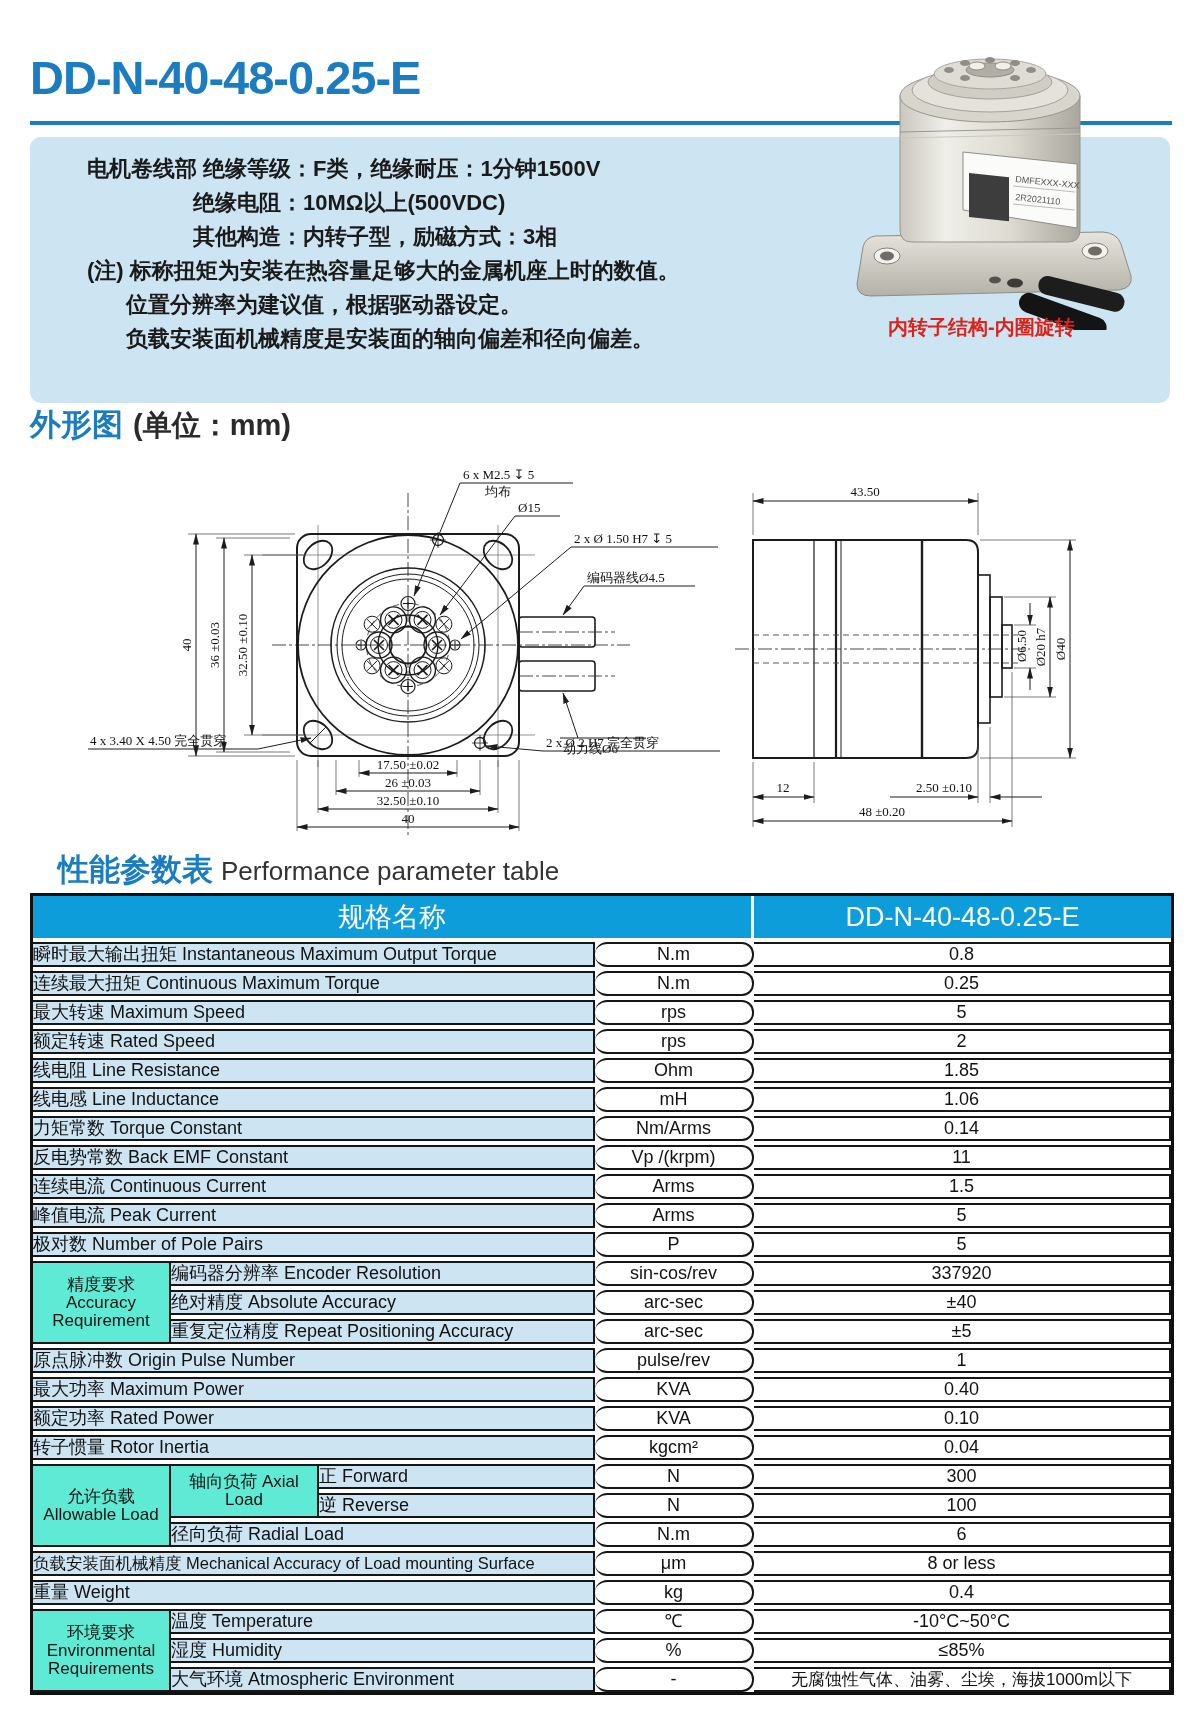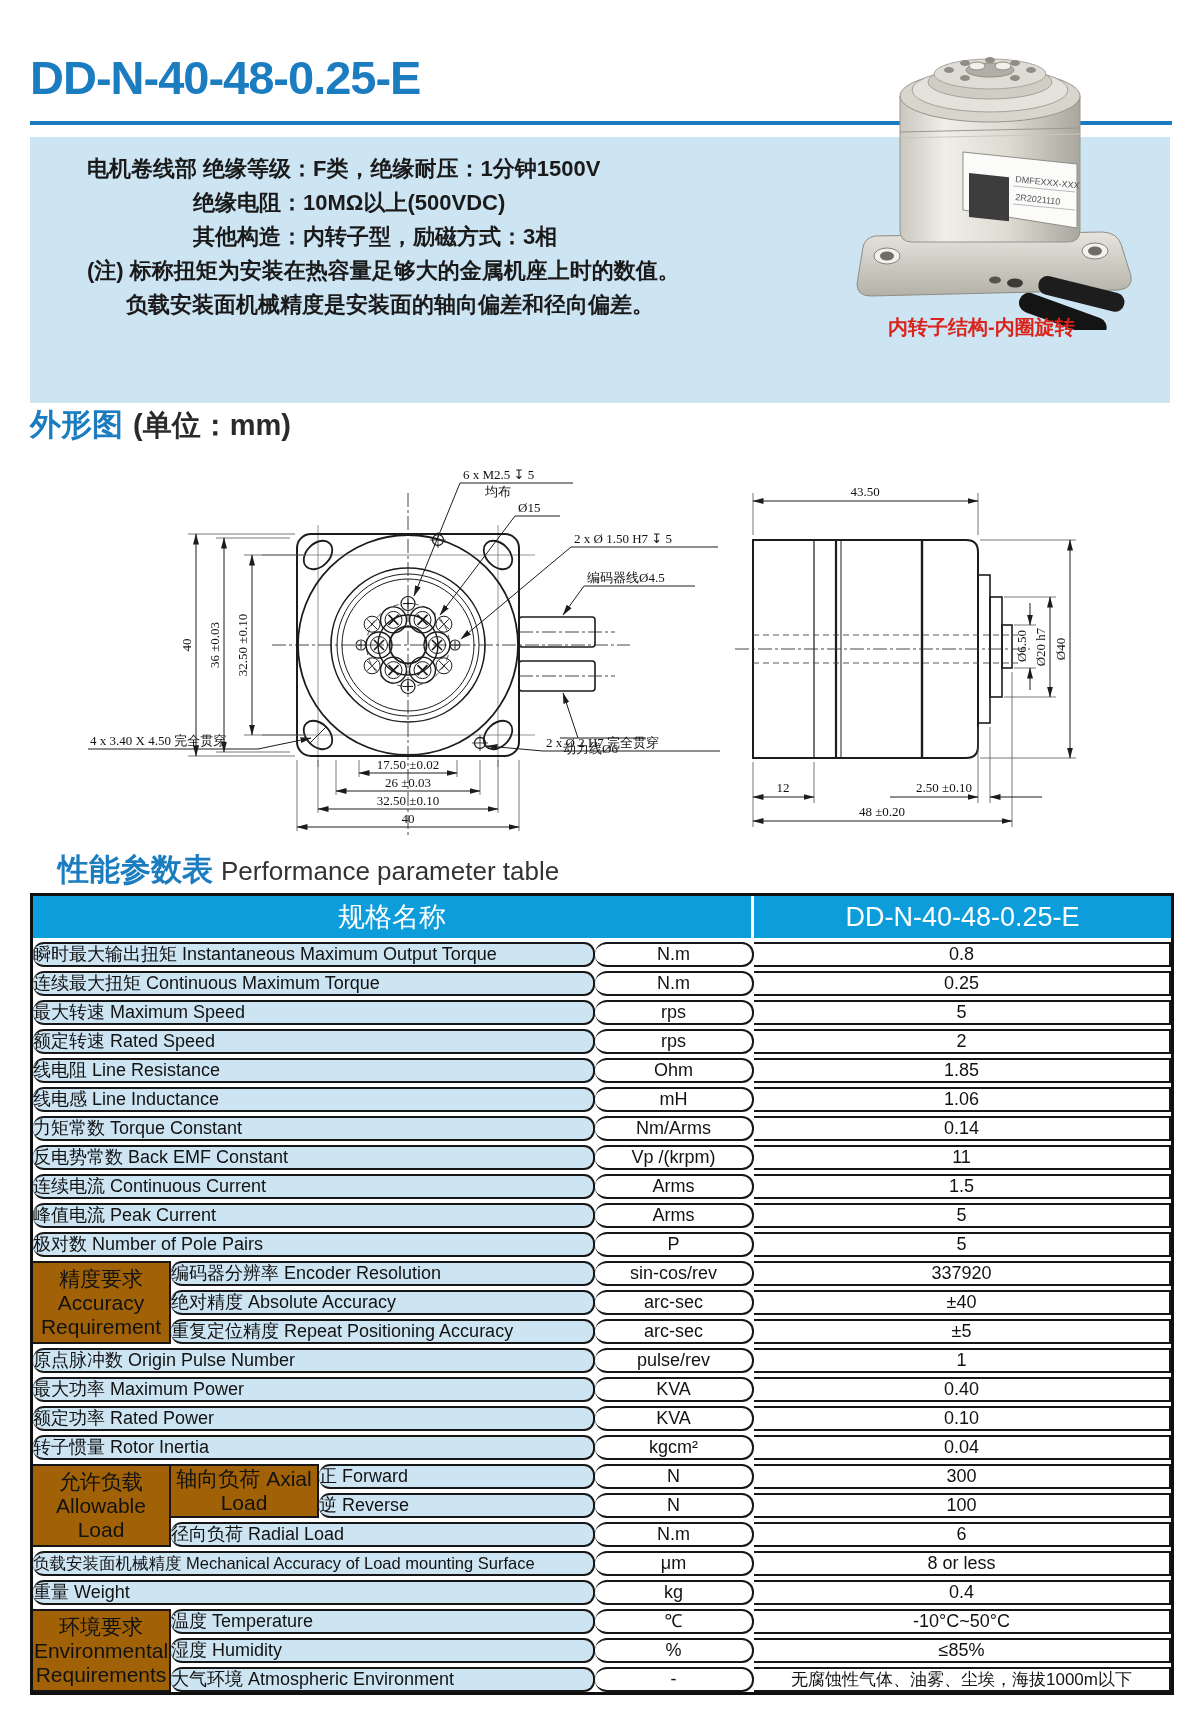--- a/index.html
+++ b/index.html
@@ -4,21 +4,21 @@
 <style>
   html,body{margin:0;padding:0;background:#ffffff;}
   body{width:1200px;height:1709px;position:relative;font-family:"Liberation Sans",sans-serif;color:#121212;overflow:hidden;}
   .abs{position:absolute;}
 
   
   .prod-title{left:30px;top:50px;font-size:47px;font-weight:bold;color:#1b7cc0;letter-spacing:-1px;}
   .title-rule{left:30px;top:121px;width:1142px;height:4px;background:#1b7cc0;}
 
   
-  .info-box{left:30px;top:137px;width:1140px;height:266px;background:#cde4f3;}
+  .info-box{left:30px;top:137px;width:1140px;height:266px;background:#cde4f3;border-radius:11px;}
   .info-text{padding:15px 0 0 57px;font-size:22px;line-height:34px;font-weight:600;color:#1a1a1a;}
   .info-text div{white-space:nowrap;}
   .ind1{margin-left:106px;}
   .ind2{margin-left:39px;}
 
   
   .photo{left:845px;top:4px;width:295px;height:326px;z-index:5;}
   .photo-caption{left:888px;top:314px;font-size:20px;font-weight:bold;color:#d9231b;z-index:6;white-space:nowrap;}
 
   
@@ -31,43 +31,44 @@
 
   .drawing{left:30px;top:435px;width:1140px;height:425px;}
 
   
   .table-frame{left:30px;top:893px;width:1144px;border:3px solid #101010;background:#fff;box-sizing:border-box;overflow:hidden;}
   table.perf{width:1138px;table-layout:fixed;border-collapse:separate;border-spacing:0 4px;margin:-4px 0;}
   table.perf th,table.perf td{padding:0;overflow:hidden;}
   tr.head th{background:#0e9ddb;color:#fff;font-size:27px;font-weight:normal;height:42px;border:none;text-align:center;}
   tr.head th.hl{border-right:3px solid #ffffff;}
   td{border:2px solid #161616;border-left:none;height:21px;line-height:21px;font-size:18px;vertical-align:middle;}
-  td.n{background:#cde4f3;text-align:left;padding-left:10px;white-space:nowrap;border-radius:11px;}
+  td.n{background:#cde4f3;text-align:left;padding-left:10px;white-space:nowrap;}
   td.n.sm{font-size:16.5px;}
-  td.g{background:#a16207;text-align:center;font-size:21px;line-height:24px;padding:0 2px;}
+  td.g{background:#5eead4;text-align:center;font-size:17px;line-height:18px;padding:0 2px;}
   td.u{background:#fff;text-align:center;border-radius:12px;}
   td.v{background:#fff;text-align:center;}
   td.v.sm{font-size:17px;}
 
   
   text.d{font-family:"Liberation Serif",serif;font-size:13px;fill:#111;}
   text.dc{font-family:"Liberation Serif",serif;font-size:13px;fill:#111;text-anchor:middle;}
 </style>
 </head>
 <body>
 
 <div class="abs prod-title">DD-N-40-48-0.25-E</div>
 <div class="abs title-rule"></div>
 
 <div class="abs info-box">
   <div class="info-text">
     <div>电机卷线部 绝缘等级：F类，绝缘耐压：1分钟1500V</div>
     <div class="ind1">绝缘电阻：10MΩ以上(500VDC)</div>
     <div class="ind1">其他构造：内转子型，励磁方式：3相</div>
     <div>(注) 标称扭矩为安装在热容量足够大的金属机座上时的数值。</div>
+    <div class="ind2">位置分辨率为建议值，根据驱动器设定。</div>
     <div class="ind2">负载安装面机械精度是安装面的轴向偏差和径向偏差。</div>
   </div>
 </div>
 
 <div class="abs photo">
 <svg width="295" height="326" viewBox="0 0 295 326">
   <defs>
     <linearGradient id="bodyg" x1="0" y1="0" x2="1" y2="0">
       <stop offset="0" stop-color="#c9c7be"></stop>
           <stop offset="0.25" stop-color="#efeee8"></stop>

